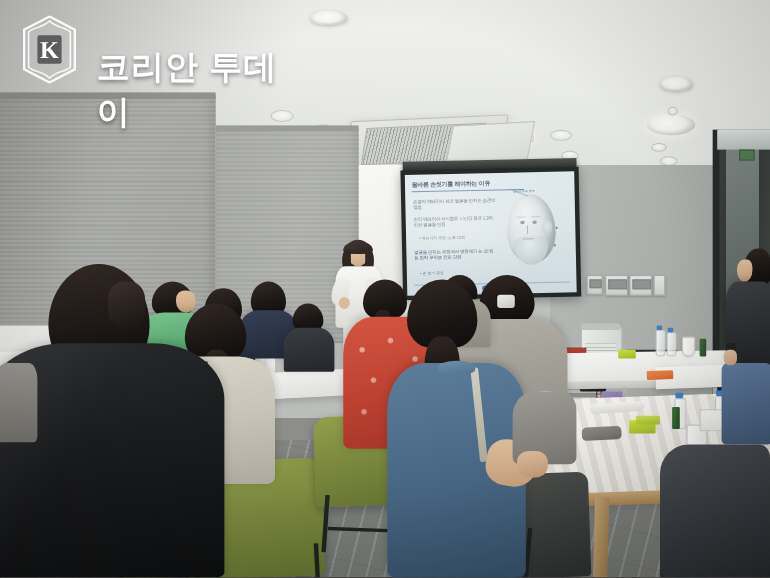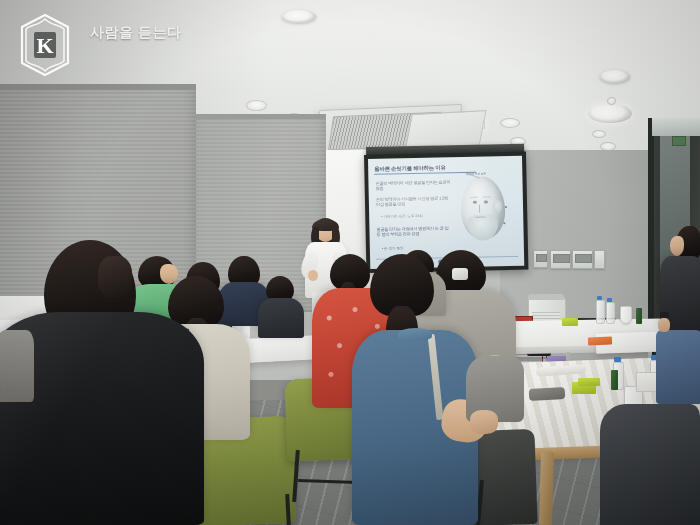--- a/index.html
+++ b/index.html
@@ -602,16 +602,16 @@
   <div id="warm" class="abs"></div>
   <div id="vignette" class="abs"></div>
 
   <div id="logo" class="abs">
     <svg id="logo-mark" viewBox="0 0 54 62">
       <path d="M27 1 L50 13 L50 49 L27 61 L4 49 L4 13 Z" fill="none" stroke="#ffffff" stroke-width="2.2" opacity="0.92" transform="translate(0,0)"></path>
       <path d="M27 5 C34 12 41 10 46 15 L46 47 C41 52 34 50 27 57 C20 50 13 52 8 47 L8 15 C13 10 20 12 27 5 Z" fill="rgba(255,255,255,0.10)" stroke="#ffffff" stroke-width="1.6" opacity="0.85"></path>
       <rect x="16" y="18" width="22" height="26" rx="2" fill="rgba(30,32,34,0.62)"></rect>
       <text x="27" y="39" font-family="Liberation Serif, serif" font-size="22" font-weight="bold" fill="#ffffff" text-anchor="middle">K</text>
     </svg>
-    <div id="logo-tag">사람을 듣는다</div>
+    <div id="logo-name">코리안 투데이</div>
   </div>
 
 </div>
 
 </body></html>

